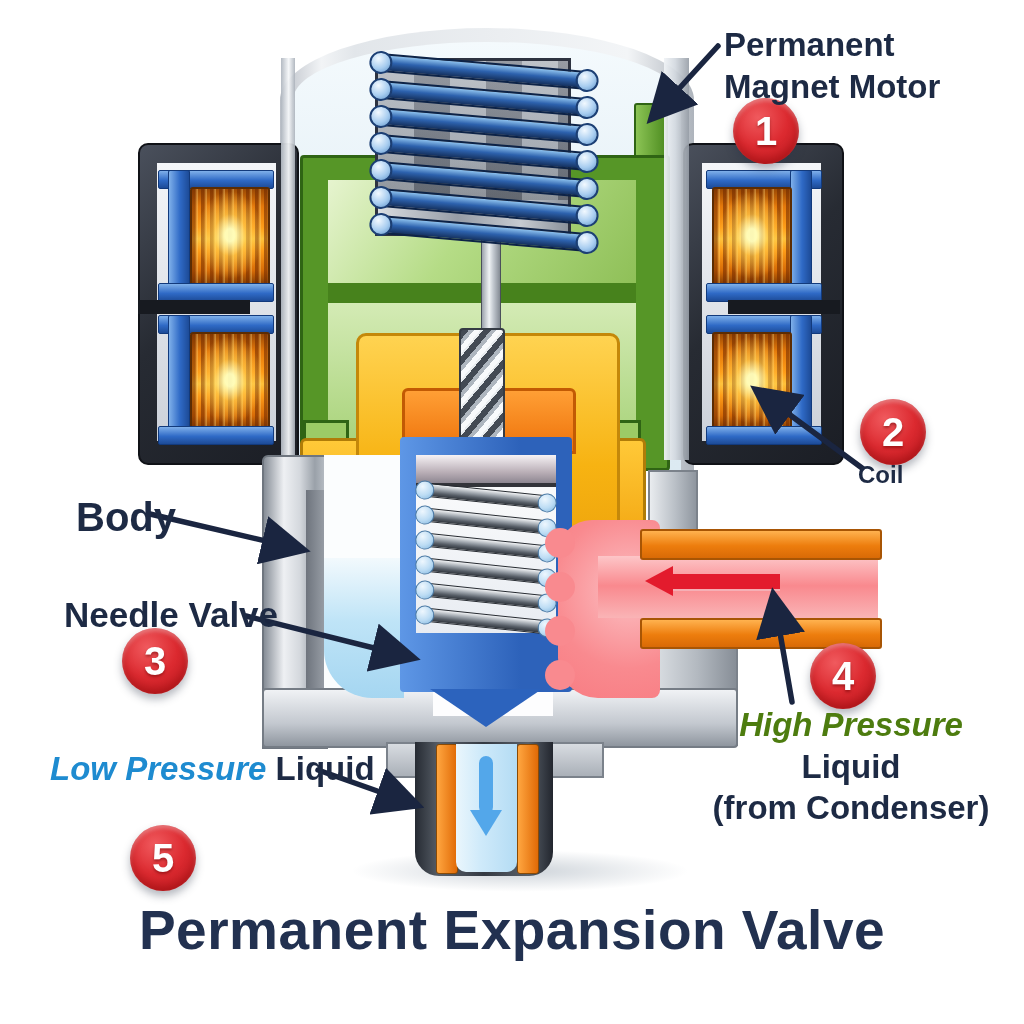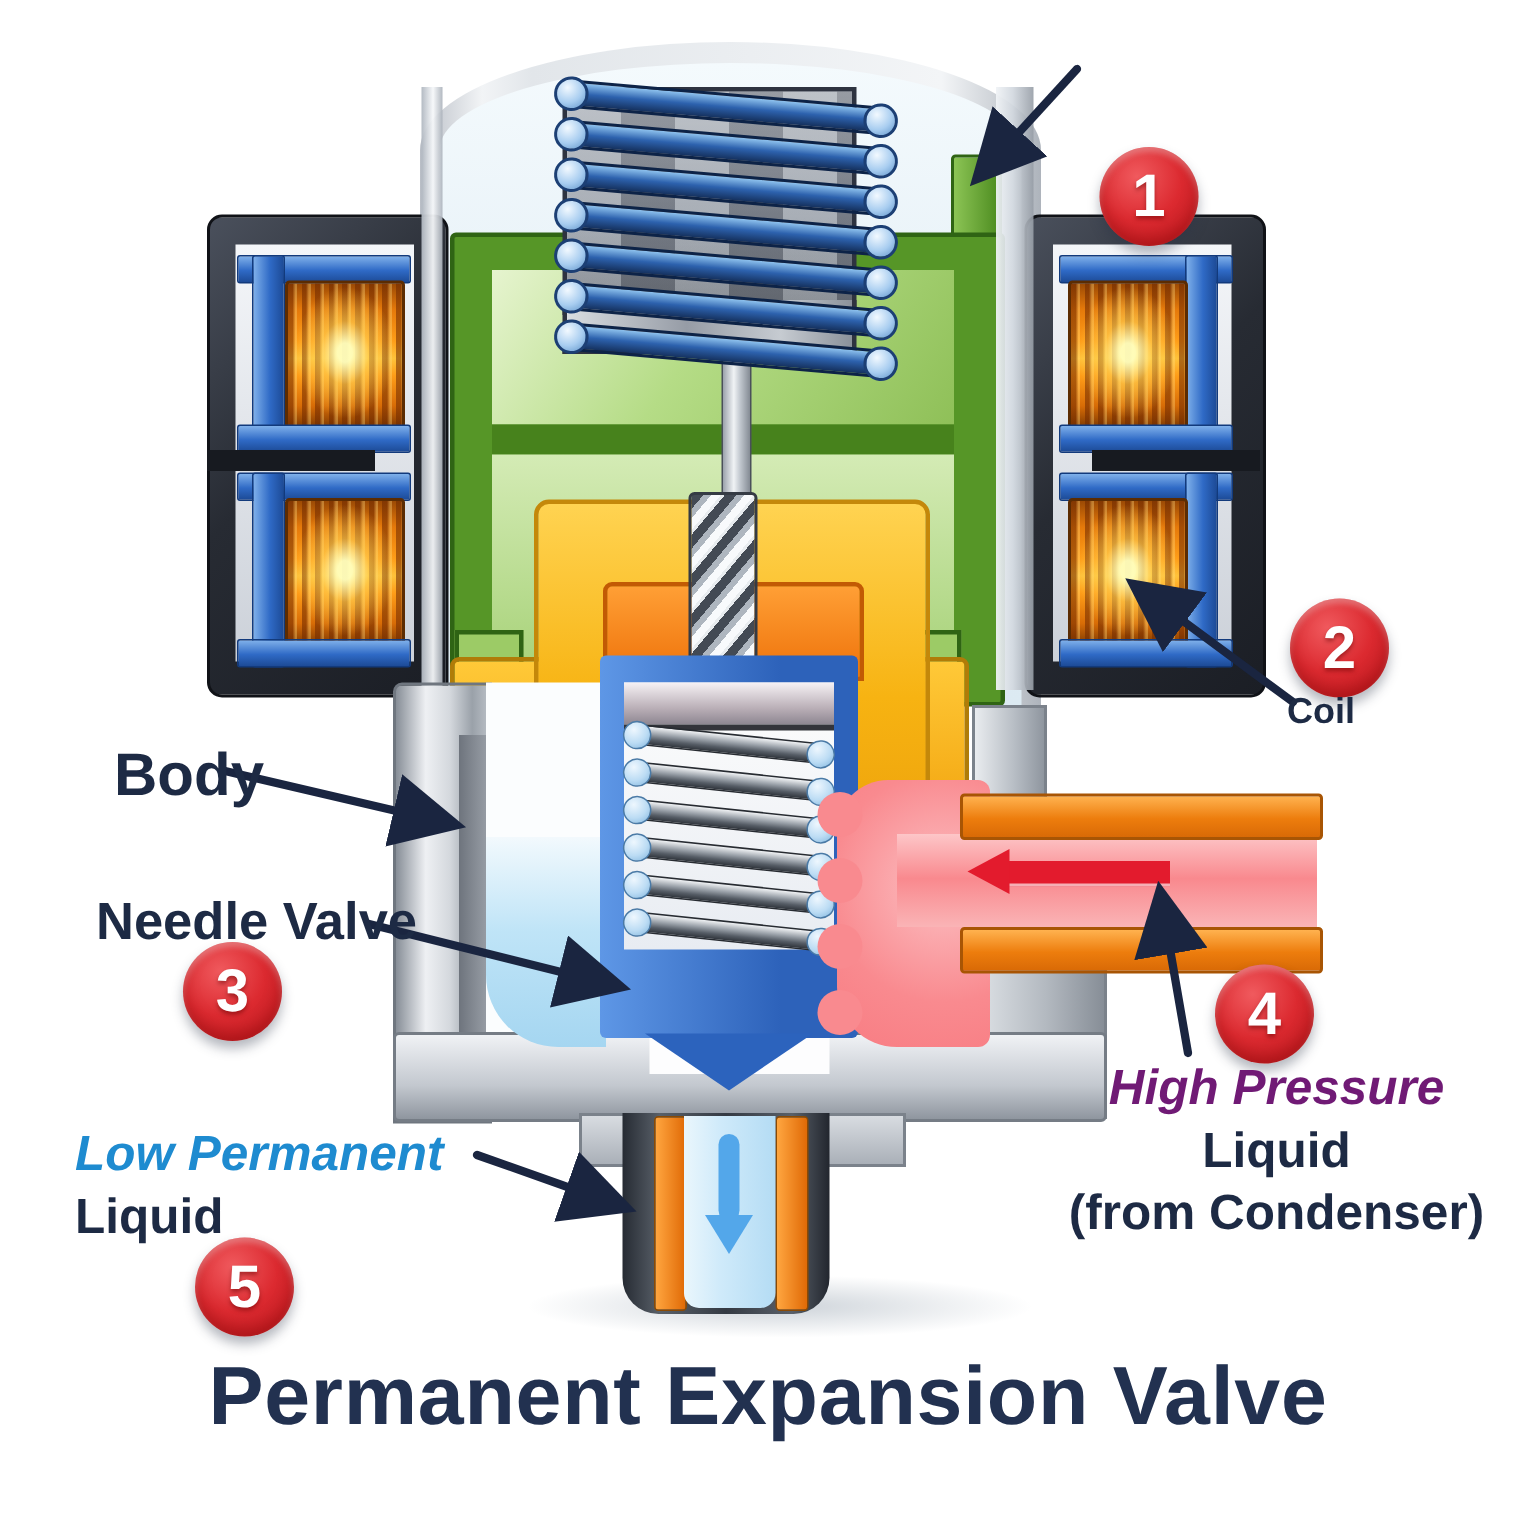--- a/index.html
+++ b/index.html
@@ -153,21 +153,21 @@
     background:radial-gradient(ellipse,rgba(90,110,130,.30),rgba(90,110,130,0) 70%);}
 
   
   .arrows{left:0;top:0;width:1024px;height:1024px;z-index:30;pointer-events:none;}
   .badge{width:66px;height:66px;border-radius:50%;z-index:31;display:flex;align-items:center;
     justify-content:center;color:#fff;font-weight:700;font-size:40px;
     background:radial-gradient(circle at 38% 30%,#f05a5e,#dc2a30 48%,#b8161c 100%);
     box-shadow:0 5px 8px rgba(40,50,70,.35),inset 0 -5px 10px rgba(120,0,0,.35),inset 0 3px 4px rgba(255,255,255,.35);
     text-shadow:0 2px 3px rgba(100,0,0,.5);}
   .lbl{z-index:32;color:#1d2a44;font-weight:700;line-height:1.26;}
-  .lbl .em-red{color:#701a75;font-style:italic;}
+  .lbl .em-red{color:#4d7c0f;font-style:italic;}
   .lbl .em-blue{color:#1e8bd0;font-style:italic;}
   .lbl-pmm{left:724px;top:24px;width:240px;font-size:33px;}
   .lbl-coil{left:858px;top:460px;font-size:24px;}
   .lbl-body{left:76px;top:492px;font-size:40px;}
   .lbl-needle{left:64px;top:593px;font-size:35px;text-align:center;}
   .lbl-hp{left:690px;top:704px;width:322px;font-size:33px;text-align:center;}
   .lbl-lp{left:50px;top:748px;width:340px;font-size:33px;text-align:left;}
   .title{left:0;top:898px;width:1024px;text-align:center;z-index:32;
     color:#223150;font-size:55px;font-weight:700;letter-spacing:.5px;}
 </style>
@@ -296,25 +296,26 @@
   <div class="abs badge" style="left:122px;top:628px">
       <span>3</span>
     </div>
   <div class="abs badge" style="left:810px;top:643px">
       <span>4</span>
     </div>
   <div class="abs badge" style="left:130px;top:825px">
       <span>5</span>
     </div>
 
+  <div class="abs lbl lbl-pmm">Permanent Magnet Motor</div>
   <div class="abs lbl lbl-coil">Coil</div>
   <div class="abs lbl lbl-body">Body</div>
   <div class="abs lbl lbl-needle">Needle Valve</div>
   <div class="abs lbl lbl-hp">
     <span class="em-red">High Pressure</span><span> Liquid</span><br>
     <span>(from Condenser)</span>
   </div>
   <div class="abs lbl lbl-lp">
-    <span class="em-blue">Low Permanent</span><span> Liquid</span><br>
+    <span class="em-blue">Low Pressure</span><span> Liquid</span><br>
   </div>
 
   <div class="abs title">Permanent Expansion Valve</div>
 </div>
 
 </body></html>

